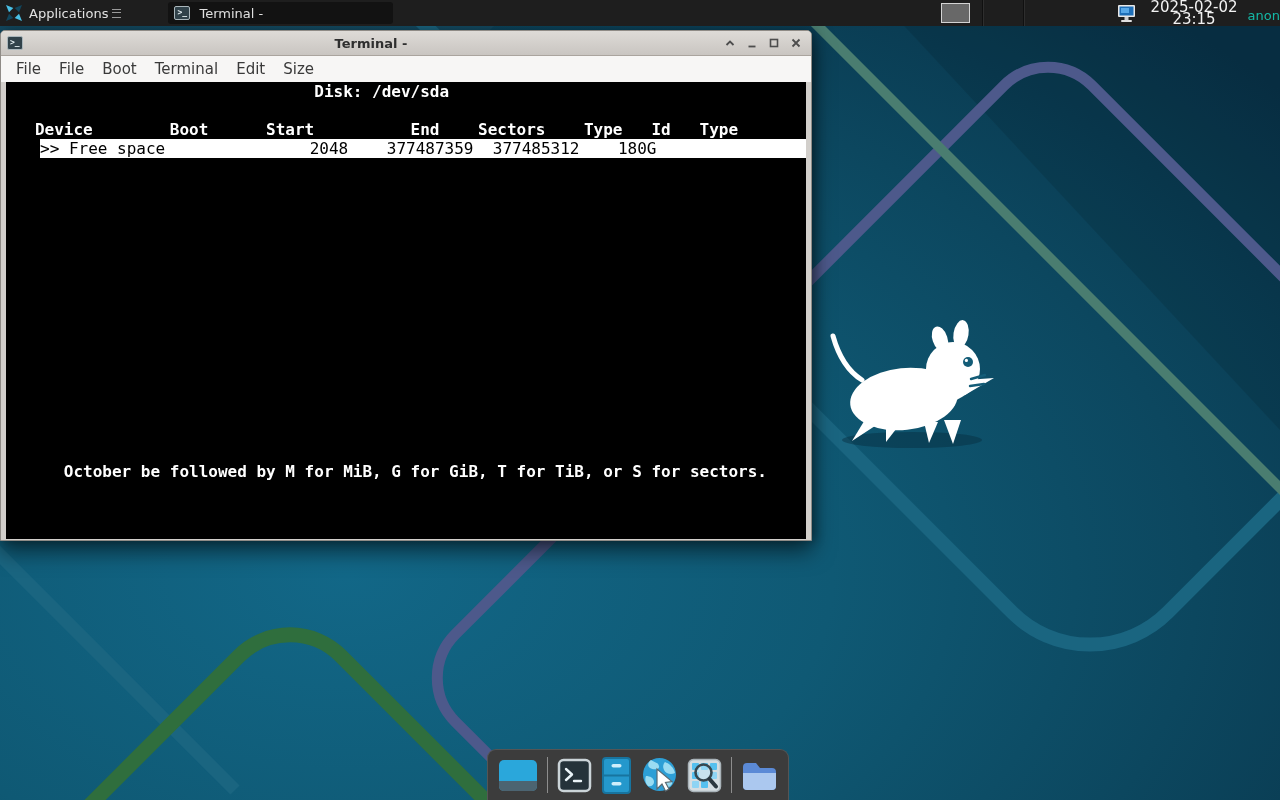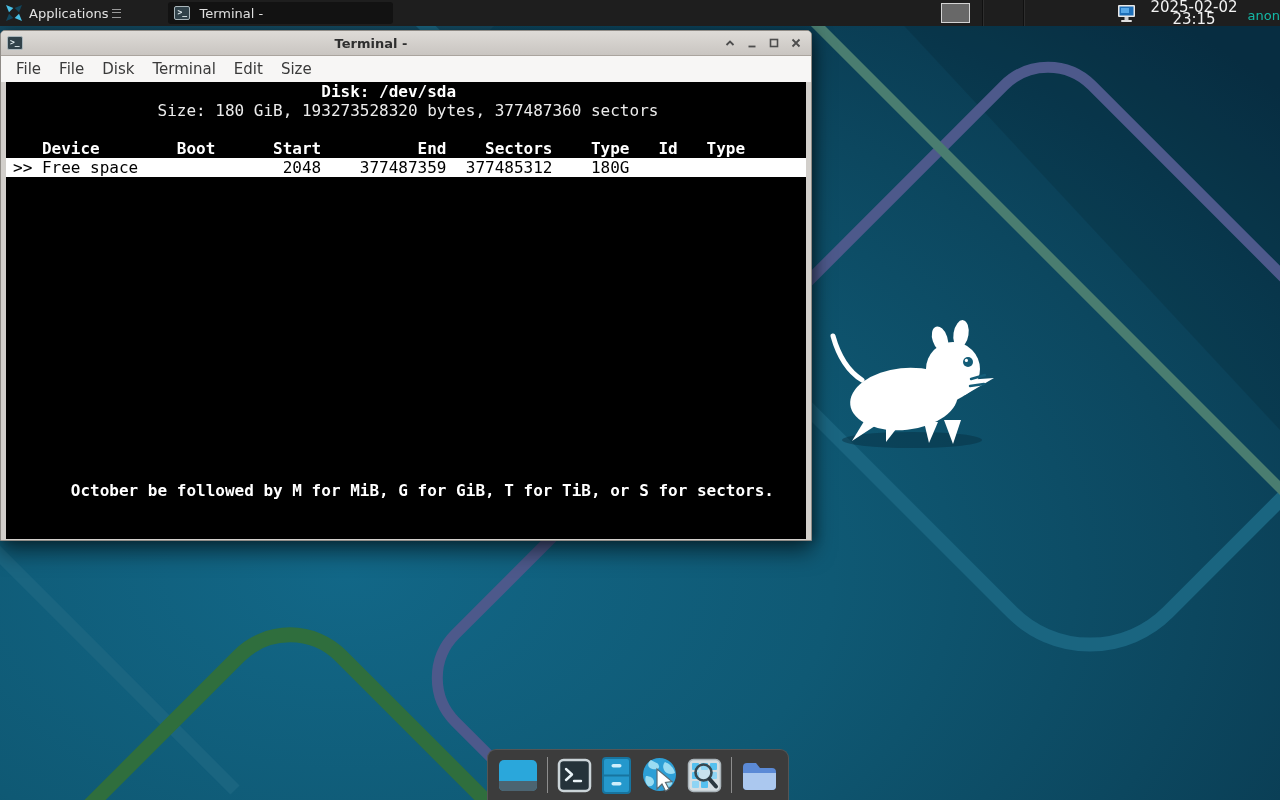--- a/index.html
+++ b/index.html
@@ -59,23 +59,23 @@
   .tb-btn{width:22px;height:20px;display:flex;align-items:center;justify-content:center;}
   .menubar{
     height:26px;background:#f7f6f5;display:flex;align-items:center;padding-left:6px;
   }
   .menu-item{font-size:15px;color:#3a3a3a;padding:4px 9px;line-height:26px;}
   .screen{
     margin:0 5px;height:457px;background:#000;overflow:hidden;
     font-family:"DejaVu Sans Mono","Liberation Mono",monospace;
     font-size:16px;line-height:19px;color:#ececec;
   }
-  .tl{height:19px;white-space:pre;padding-left:7px;}
+  .tl{height:19px;white-space:pre;padding-left:0;}
   .tl.bold{font-weight:bold;color:#ffffff;}
-  .tl.hl{background:#ffffff;color:#000;}
+  .tl.hl{background:#ffffff;color:#000;margin-left:34px;}
   .cursor{display:inline-block;width:9px;height:16px;background:#fff;vertical-align:-2px;}
   
   .dock{
     position:absolute;left:487px;bottom:0;width:302px;height:51px;z-index:25;
     background:#3c3c3c;border:1px solid #555;border-bottom:none;border-radius:9px 9px 0 0;
     display:flex;align-items:center;justify-content:center;gap:9px;box-sizing:border-box;
   }
   .dock-item{display:flex;align-items:center;justify-content:center;}
   .dock-sep{width:1px;height:36px;background:#8d8d8d;}
 </style>
@@ -179,28 +179,27 @@
     </div>
     <div class="tb-btn">
       <svg width="12" height="12" viewBox="0 0 12 12">
           <path d="M2.5,2.5 L9.5,9.5 M9.5,2.5 L2.5,9.5" stroke="#4d4d4d" stroke-width="1.8"></path>
         </svg>
     </div>
   </div>
   <div class="menubar">
     <div class="menu-item">File</div>
     <div class="menu-item">File</div>
-    <div class="menu-item">Disk</div>
+    <div class="menu-item">Boot</div>
     <div class="menu-item">Terminal</div>
     <div class="menu-item">Edit</div>
     <div class="menu-item">Size</div>
   </div>
   <div class="screen">
     <div class="tl bold">                                Disk: /dev/sda</div>
-    <div class="tl">               Size: 180 GiB, 193273528320 bytes, 377487360 sectors</div>
     <div class="tl"></div>
     <div class="tl bold">   Device        Boot      Start          End    Sectors    Type   Id   Type</div>
     <div class="tl hl">&gt;&gt; Free space               2048    377487359  377485312    180G</div>
     <div class="tl"></div>
       <div class="tl"></div>
       <div class="tl"></div>
       <div class="tl"></div>
     <div class="tl"></div>
       <div class="tl"></div>
       <div class="tl"></div>

